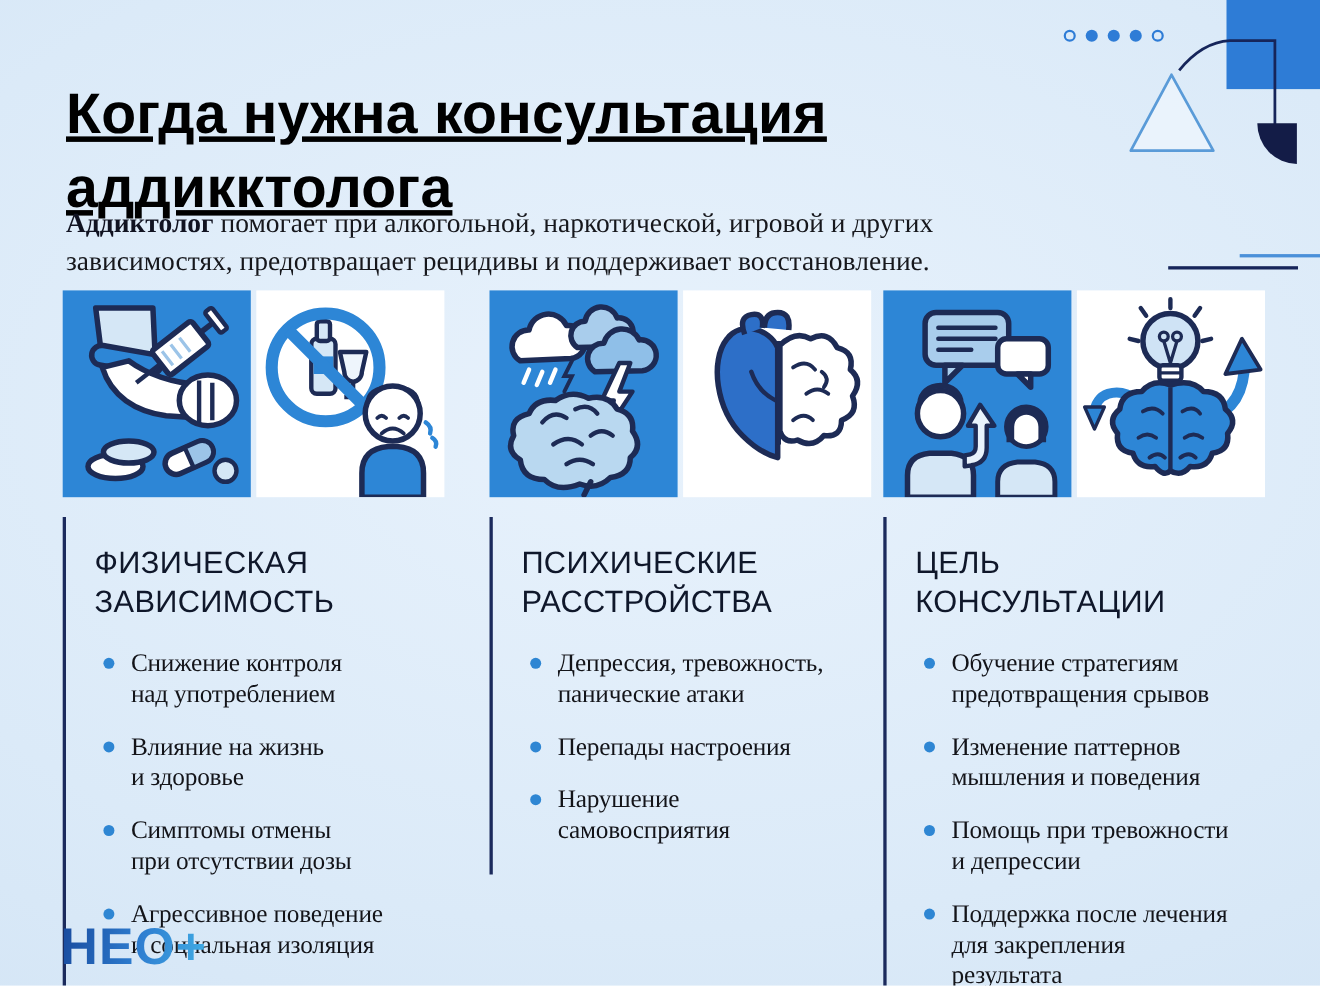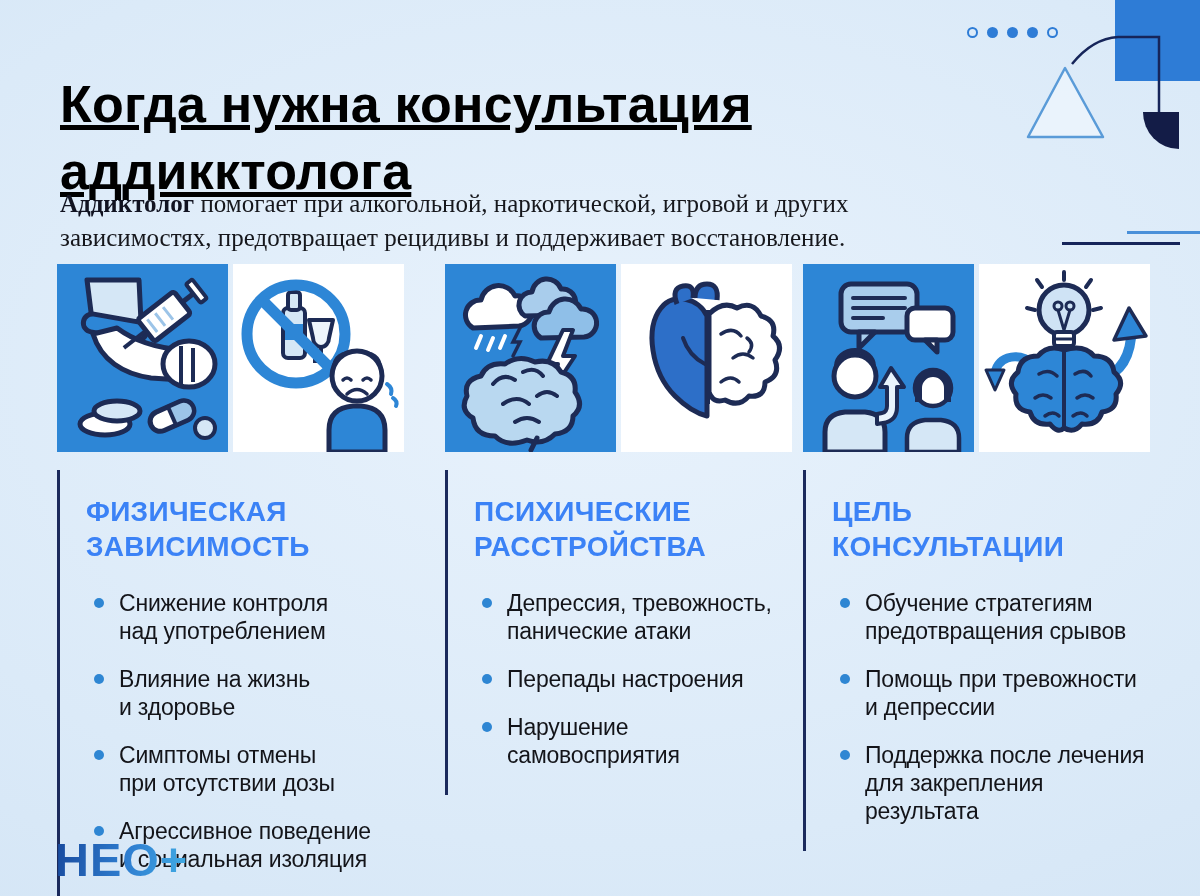--- a/index.html
+++ b/index.html
@@ -38,24 +38,24 @@
   .col.c2{left:428px;padding-left:17px;}
   .col.c3{left:803px;}
   .art{display:flex;gap:5px;height:188px;}
   .art-cell{flex:1;overflow:hidden;}
   .art-blue{background:#2d86d6;}
   .art-white{background:#ffffff;}
   .art-cell svg{width:100%;height:100%;display:block;}
 
   .text-block{margin-top:18px;border-left:3px solid #1b2a5c;padding:2px 0 6px 26px;}
   .col-title{
-    font-size:28px;font-weight:700;color:#3b82f6;
+    font-size:28px;font-weight:400;color:#0f172a;
     line-height:1.24;white-space:pre-line;letter-spacing:.3px;
   }
-  .bullets{list-style:none;margin:24px 0 0;padding:0;}
+  .bullets{list-style:none;margin:24px 0 0;padding:0;font-family:Liberation Serif, serif;}
   .bullets li{
     position:relative;padding-left:33px;margin-bottom:20px;
     font-size:23px;line-height:1.22;color:#131419;white-space:pre-line;letter-spacing:-.2px;
   }
   .bullets li::before{
     content:"";position:absolute;left:8px;top:9px;width:10px;height:10px;
     border-radius:50%;background:#2e86d3;
   }
 
   
@@ -229,20 +229,22 @@
         <path d="M60 110 q10 -6 18 2 M96 110 q10 -6 16 2 M56 134 q8 -6 16 0 M98 134 q8 -6 16 0 M66 152 q8 -6 14 0 M94 152 q8 -6 14 0" stroke="#1d2b55" stroke-width="3.5" fill="none" stroke-linecap="round"></path>
       </svg>
     </div>
   </div>
   <div class="text-block">
     <h2 class="col-title">ЦЕЛЬ
 КОНСУЛЬТАЦИИ</h2>
     <ul class="bullets">
       <li>Обучение стратегиям
 предотвращения срывов</li>
+      <li>Изменение паттернов
+мышления и поведения</li>
       <li>Помощь при тревожности
 и депрессии</li>
       <li>Поддержка после лечения
 для закрепления
 результата</li>
     </ul>
   </div>
 </section>
 
 <div class="abs logo">НЕО+</div>

